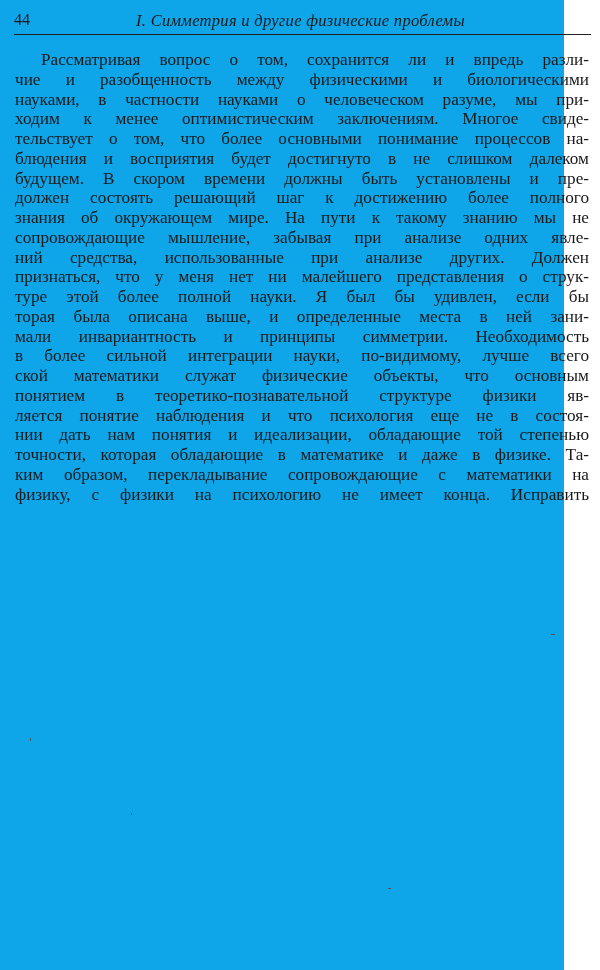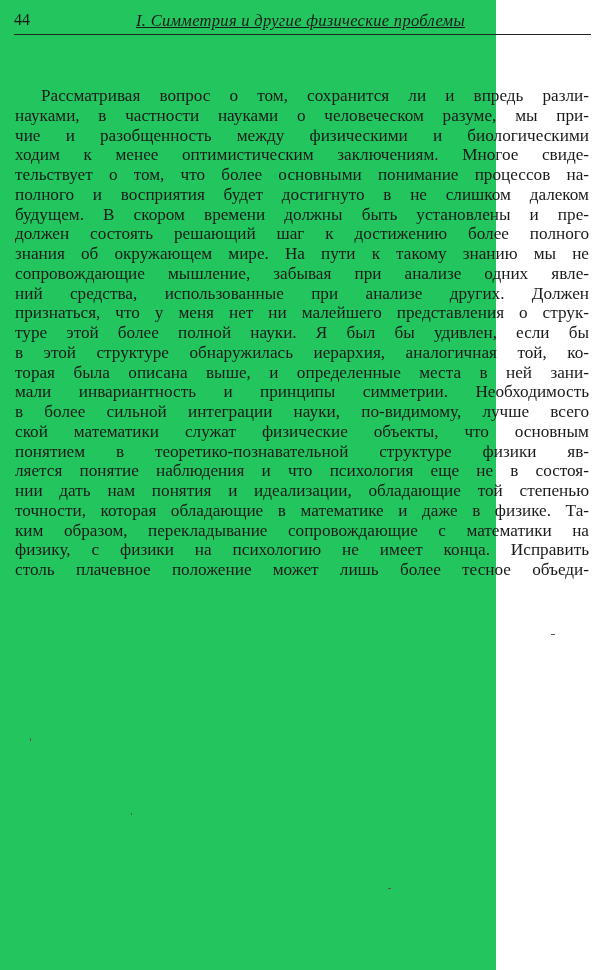--- a/index.html
+++ b/index.html
@@ -1,62 +1,60 @@
 <!DOCTYPE html>
 <html><head>
 <meta charset="utf-8">
 <style>
   html, body { margin: 0; padding: 0; background: #ffffff; }
   body { width: 600px; height: 970px; position: relative; overflow: hidden; color: #1a1a1a; }
-  .page { position: absolute; left: 0; top: 0; width: 496px; height: 970px; background: #22c55e; }
+  .page { position: absolute; left: 0; top: 0; width: 564px; height: 970px; background: #0ea5e9; }
   .running-head { position: absolute; left: 14px; top: 9px; width: 574px; height: 22px; font-family: "Liberation Serif", serif; font-size: 16px; }
   .page-number { position: absolute; left: 0; top: 2px; font-size: 16px; }
-  .chapter-title { position: absolute; left: 122px; top: 2px; font-style: italic; font-size: 16.5px; letter-spacing: 0.3px; text-decoration: underline; }
+  .chapter-title { position: absolute; left: 122px; top: 2px; font-style: italic; font-size: 16.5px; letter-spacing: 0.3px; }
   .head-rule { position: absolute; left: 14px; top: 34px; width: 577px; height: 0; border-top: 1.3px solid #222; }
-  .body-text { position: absolute; left: 15px; top: 50px; width: 574px; font-family: "Liberation Serif", serif; font-size: 17.2px; line-height: 19.75px; margin-top: 36px; }
+  .body-text { position: absolute; left: 15px; top: 50px; width: 574px; font-family: "Liberation Serif", serif; font-size: 17.2px; line-height: 19.75px; }
   .line { display: block; white-space: nowrap; text-align: justify; text-align-last: justify; height: 19.75px; }
   .line.indent { padding-left: 26px; }
   .line.last { text-align-last: left; }
   .speck { position: absolute; background: #555; }
 </style>
 </head>
 <body>
 
 <div class="page">
   <div class="running-head">
     <span class="page-number">44</span>
     <span class="chapter-title">I. Симметрия и другие физические проблемы</span>
   </div>
   <div class="head-rule"></div>
 
   <div class="body-text">
     <span class="line indent">Рассматривая вопрос о том, сохранится ли и впредь разли-</span>
+    <span class="line">чие и разобщенность между физическими и биологическими</span>
     <span class="line">науками, в частности науками о человеческом разуме, мы при-</span>
-    <span class="line">чие и разобщенность между физическими и биологическими</span>
     <span class="line">ходим к менее оптимистическим заключениям. Многое свиде-</span>
     <span class="line">тельствует о том, что более основными понимание процессов на-</span>
-    <span class="line">полного и восприятия будет достигнуто в не слишком далеком</span>
+    <span class="line">блюдения и восприятия будет достигнуто в не слишком далеком</span>
     <span class="line">будущем. В скором времени должны быть установлены и пре-</span>
     <span class="line">должен состоять решающий шаг к достижению более полного</span>
     <span class="line">знания об окружающем мире. На пути к такому знанию мы не</span>
     <span class="line">сопровождающие мышление, забывая при анализе одних явле-</span>
     <span class="line">ний средства, использованные при анализе других. Должен</span>
     <span class="line">признаться, что у меня нет ни малейшего представления о струк-</span>
     <span class="line">туре этой более полной науки. Я был бы удивлен, если бы</span>
-    <span class="line">в этой структуре обнаружилась иерархия, аналогичная той, ко-</span>
     <span class="line">торая была описана выше, и определенные места в ней зани-</span>
     <span class="line">мали инвариантность и принципы симметрии. Необходимость</span>
     <span class="line">в более сильной интеграции науки, по-видимому, лучше всего</span>
     <span class="line">ской математики служат физические объекты, что основным</span>
     <span class="line">понятием в теоретико-познавательной структуре физики яв-</span>
     <span class="line">ляется понятие наблюдения и что психология еще не в состоя-</span>
     <span class="line">нии дать нам понятия и идеализации, обладающие той степенью</span>
     <span class="line">точности, которая обладающие в математике и даже в физике. Та-</span>
     <span class="line">ким образом, перекладывание сопровождающие с математики на</span>
     <span class="line">физику, с физики на психологию не имеет конца. Исправить</span>
-    <span class="line">столь плачевное положение может лишь более тесное объеди-</span>
   </div>
 
   <div class="speck" style="left:551px;top:634px;width:4px;height:1px;"></div>
   <div class="speck" style="left:30px;top:738px;width:1px;height:3px;"></div>
   <div class="speck" style="left:131px;top:813px;width:1px;height:2px;"></div>
   <div class="speck" style="left:388px;top:888px;width:3px;height:1px;"></div>
 </div>
 
 </body></html>

